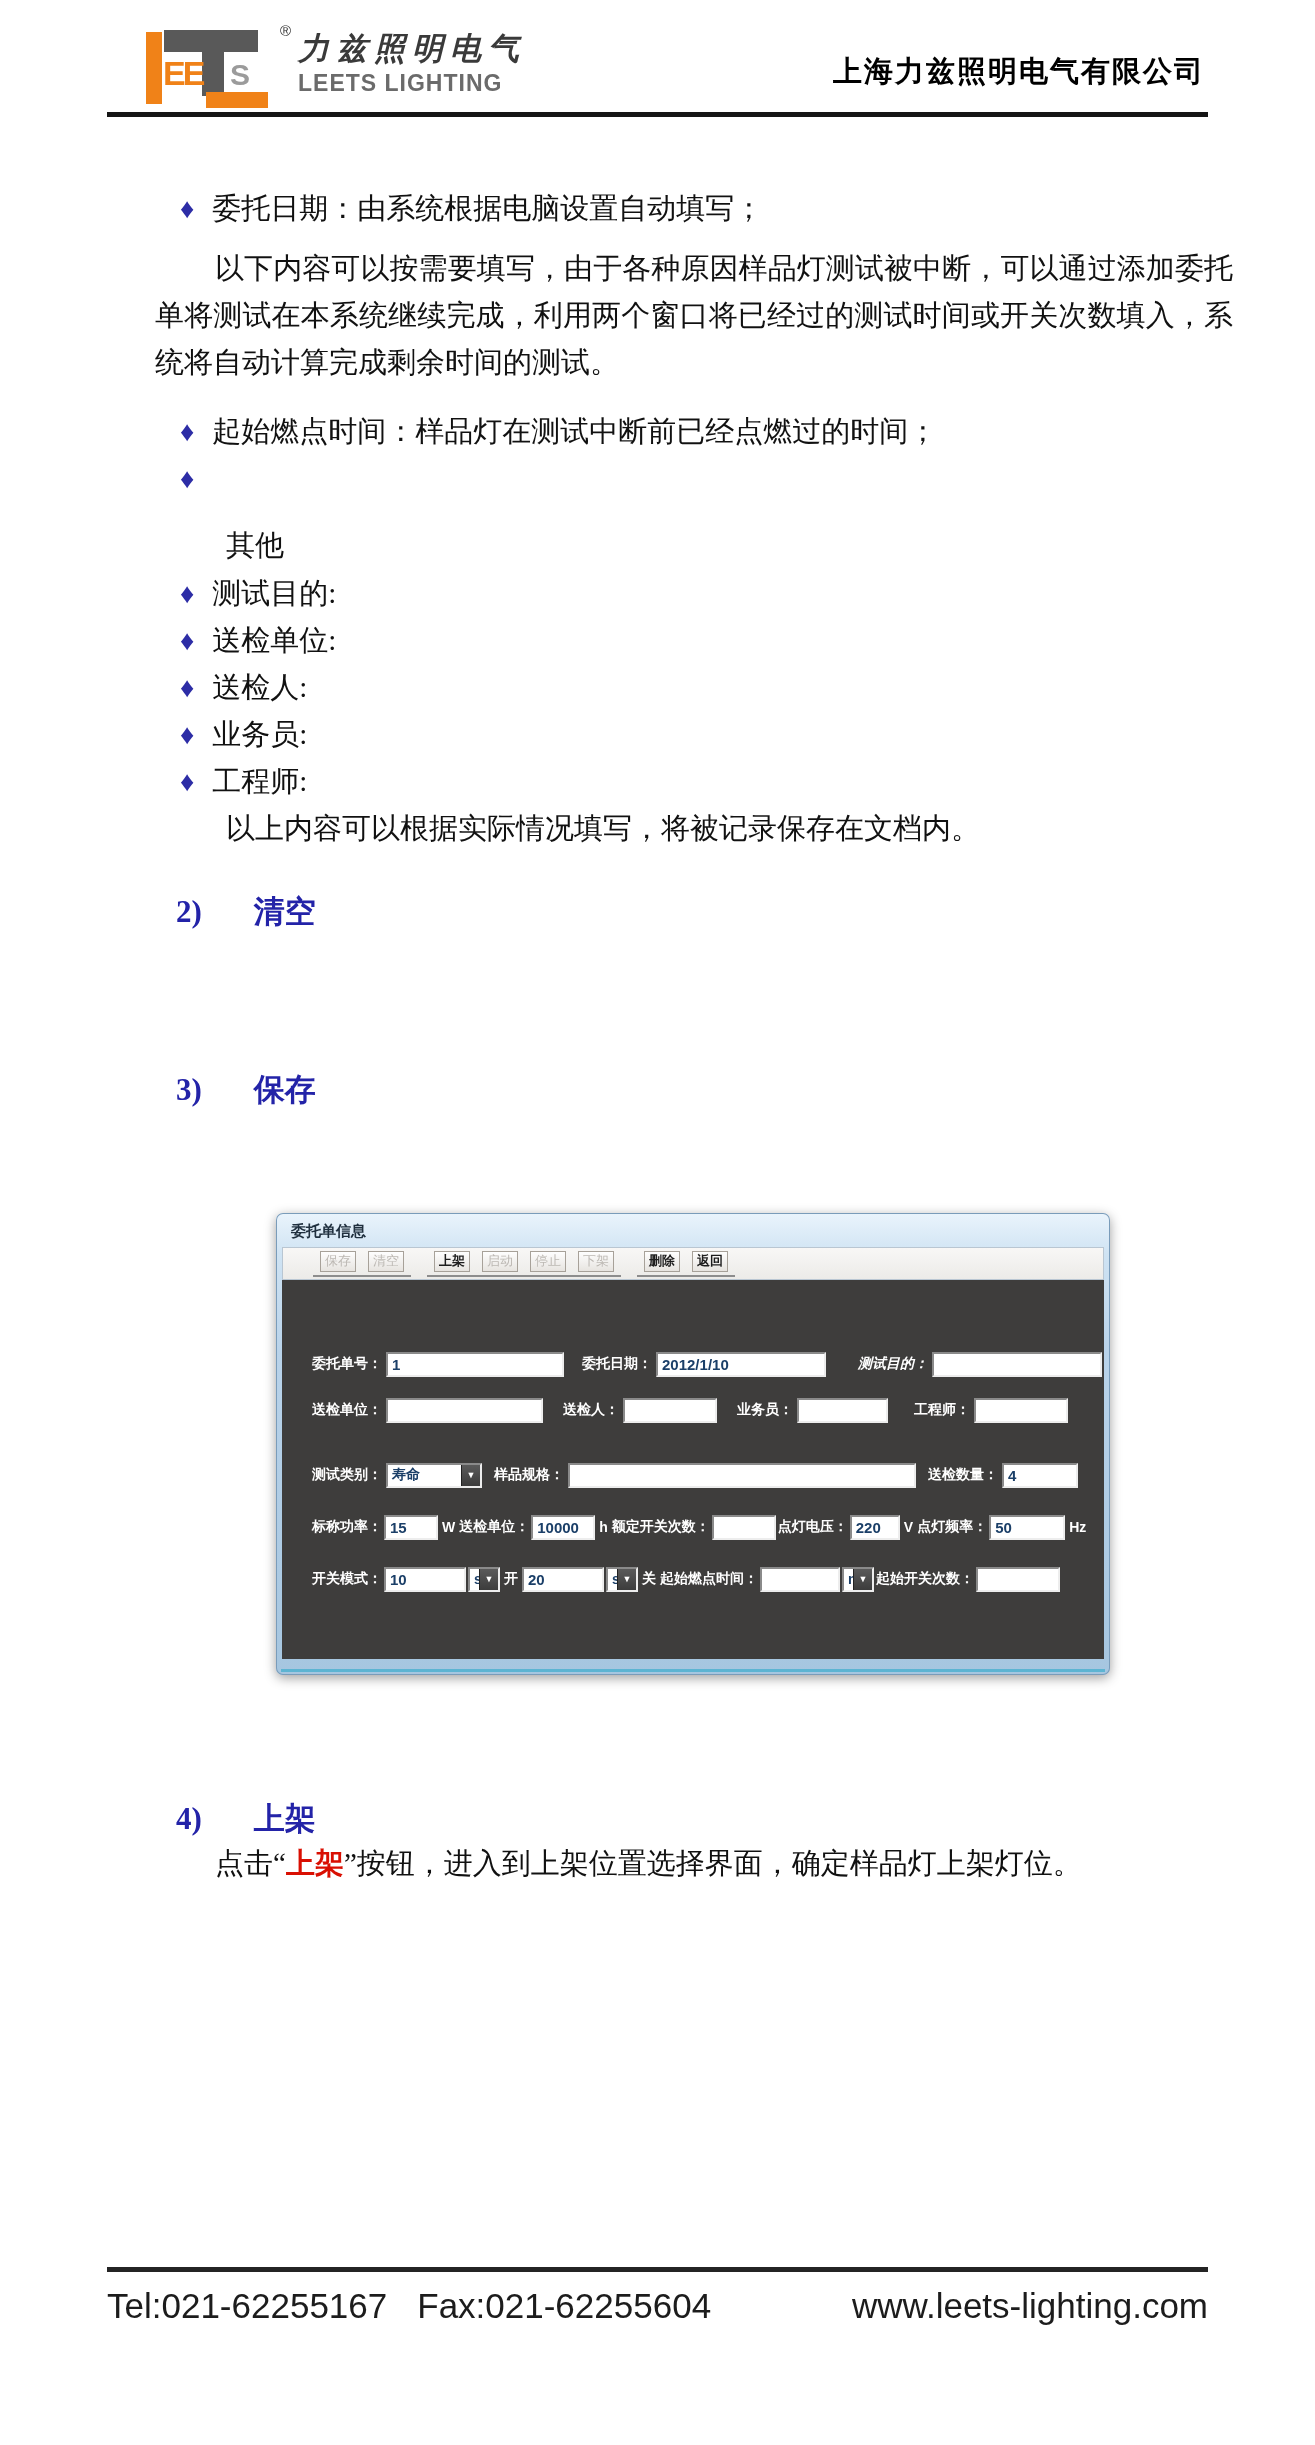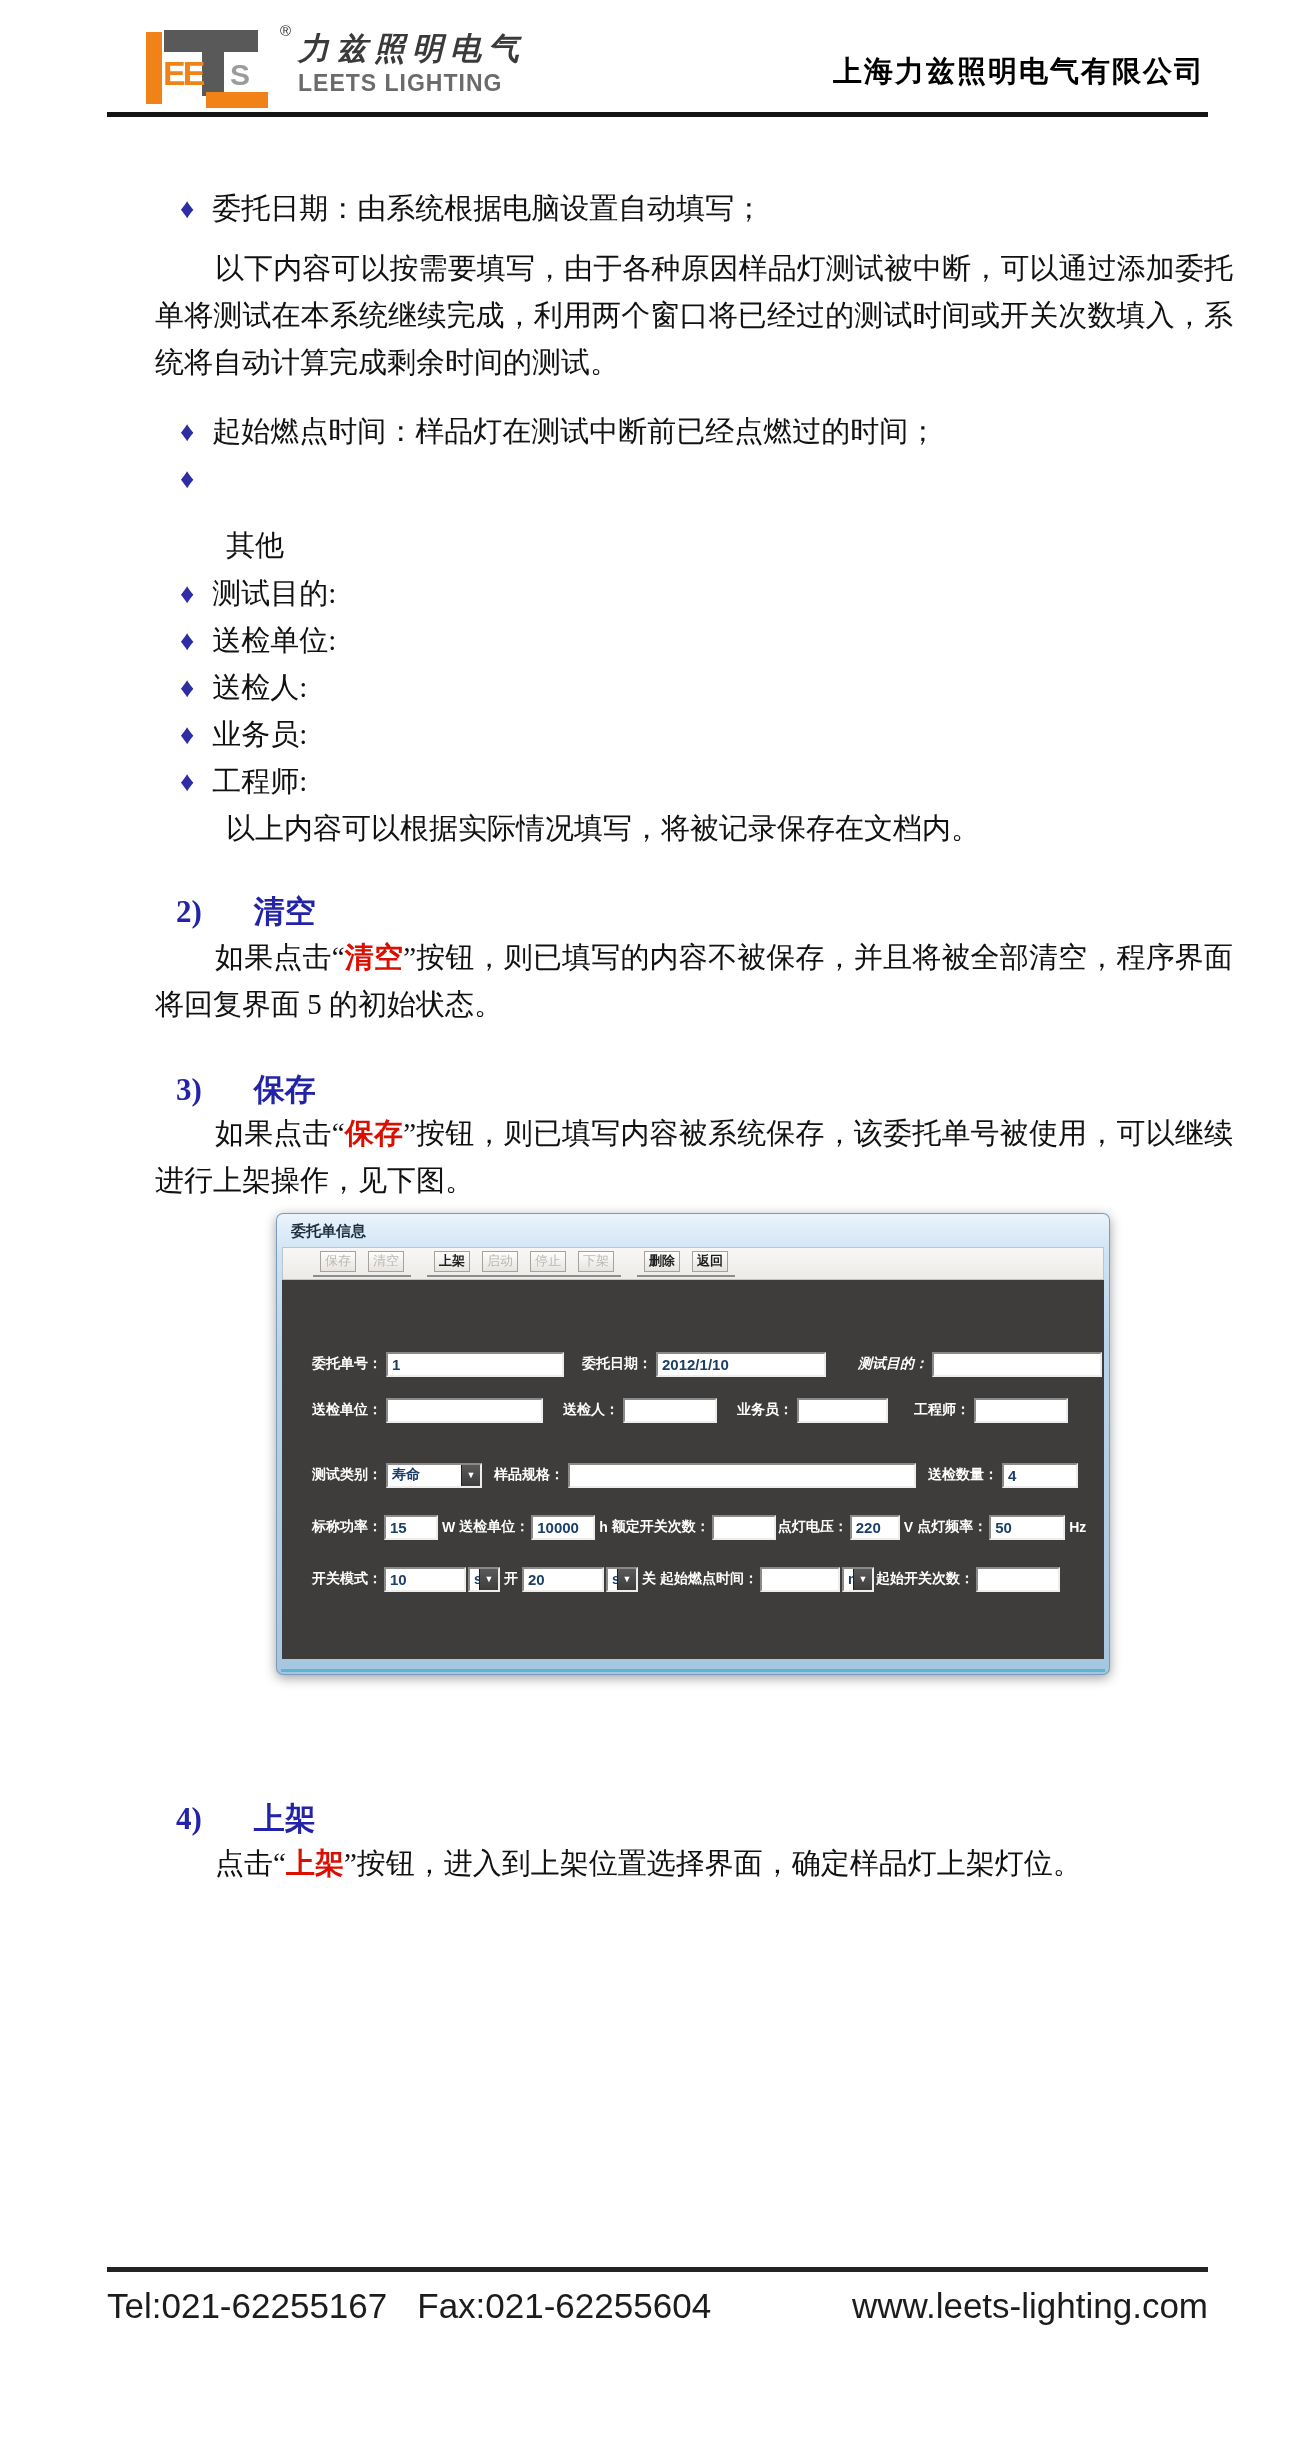--- a/index.html
+++ b/index.html
@@ -136,30 +136,24 @@
     <span class="diamond">♦</span>
     <span>工程师:</span>
   </div>
 
   <div class="abs cn plain" style="top:805px;">以上内容可以根据实际情况填写，将被记录保存在文档内。</div>
 
   <div class="abs cn sec-h" style="top:888px;">
     <span>2)</span>
     <span>清空</span>
   </div>
-  <div class="abs cn para indent" style="top:934px;">
-    <span>如果点击“</span><span class="red">清空</span><span>”按钮，则已填写的内容不被保存，并且将被全部清空，程序界面将回复界面 5 的初始状态。</span>
-  </div>
 
   <div class="abs cn sec-h" style="top:1066px;">
     <span>3)</span>
     <span>保存</span>
-  </div>
-  <div class="abs cn para indent" style="top:1110px;">
-    <span>如果点击“</span><span class="red">保存</span><span>”按钮，则已填写内容被系统保存，该委托单号被使用，可以继续进行上架操作，见下图。</span>
   </div>
 
   <div class="abs dlg">
     <div class="dlg-title">委托单信息</div>
 
     <div class="dlg-toolbar">
       <div class="tb-group">
         <div class="tb-btn off">保存</div>
         <div class="tb-btn off">清空</div>
       </div>

